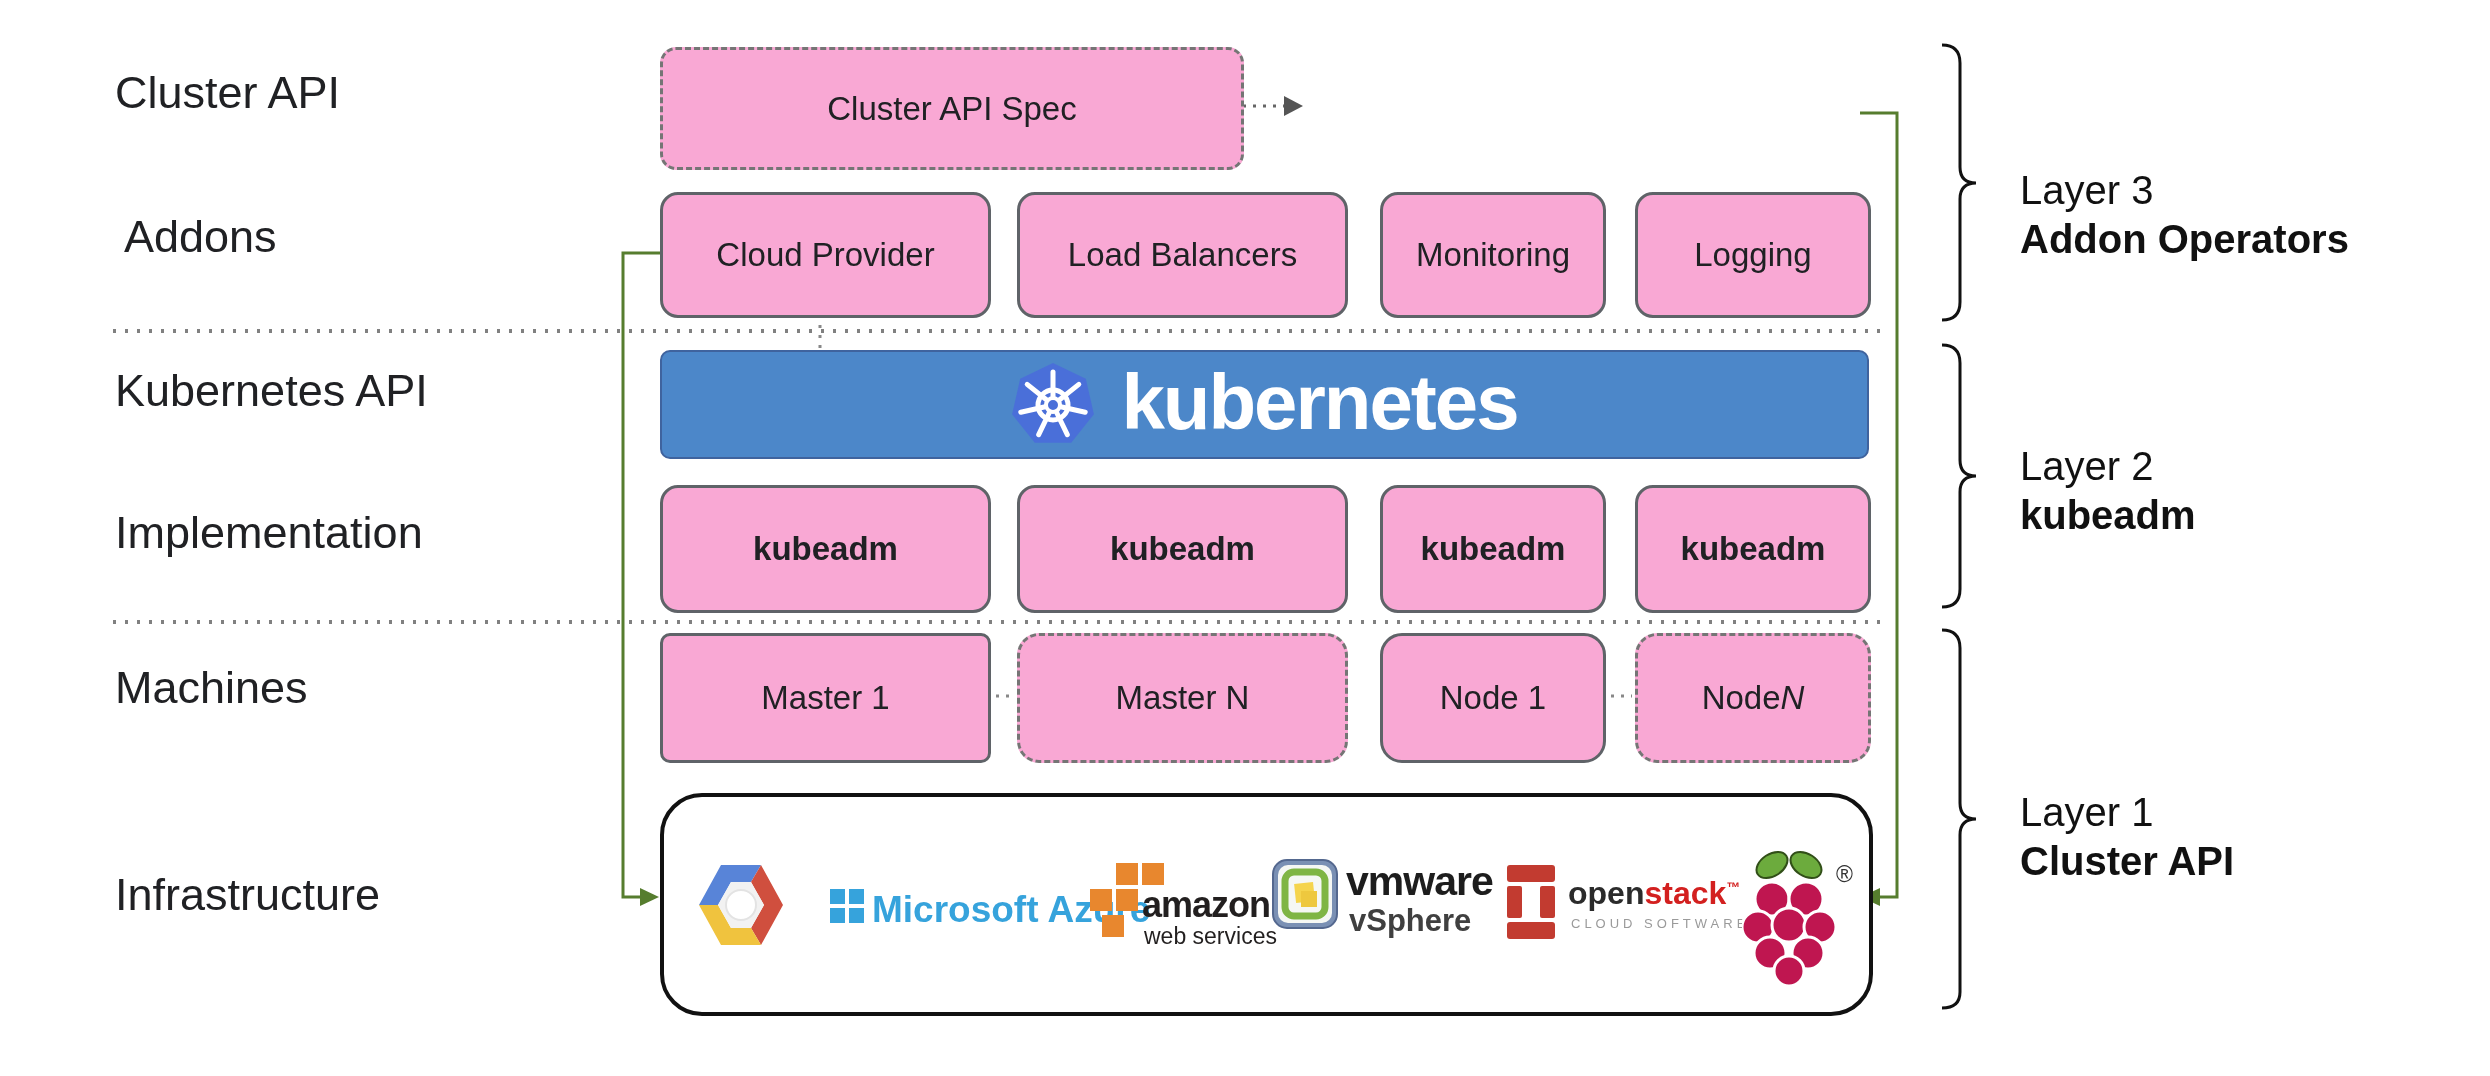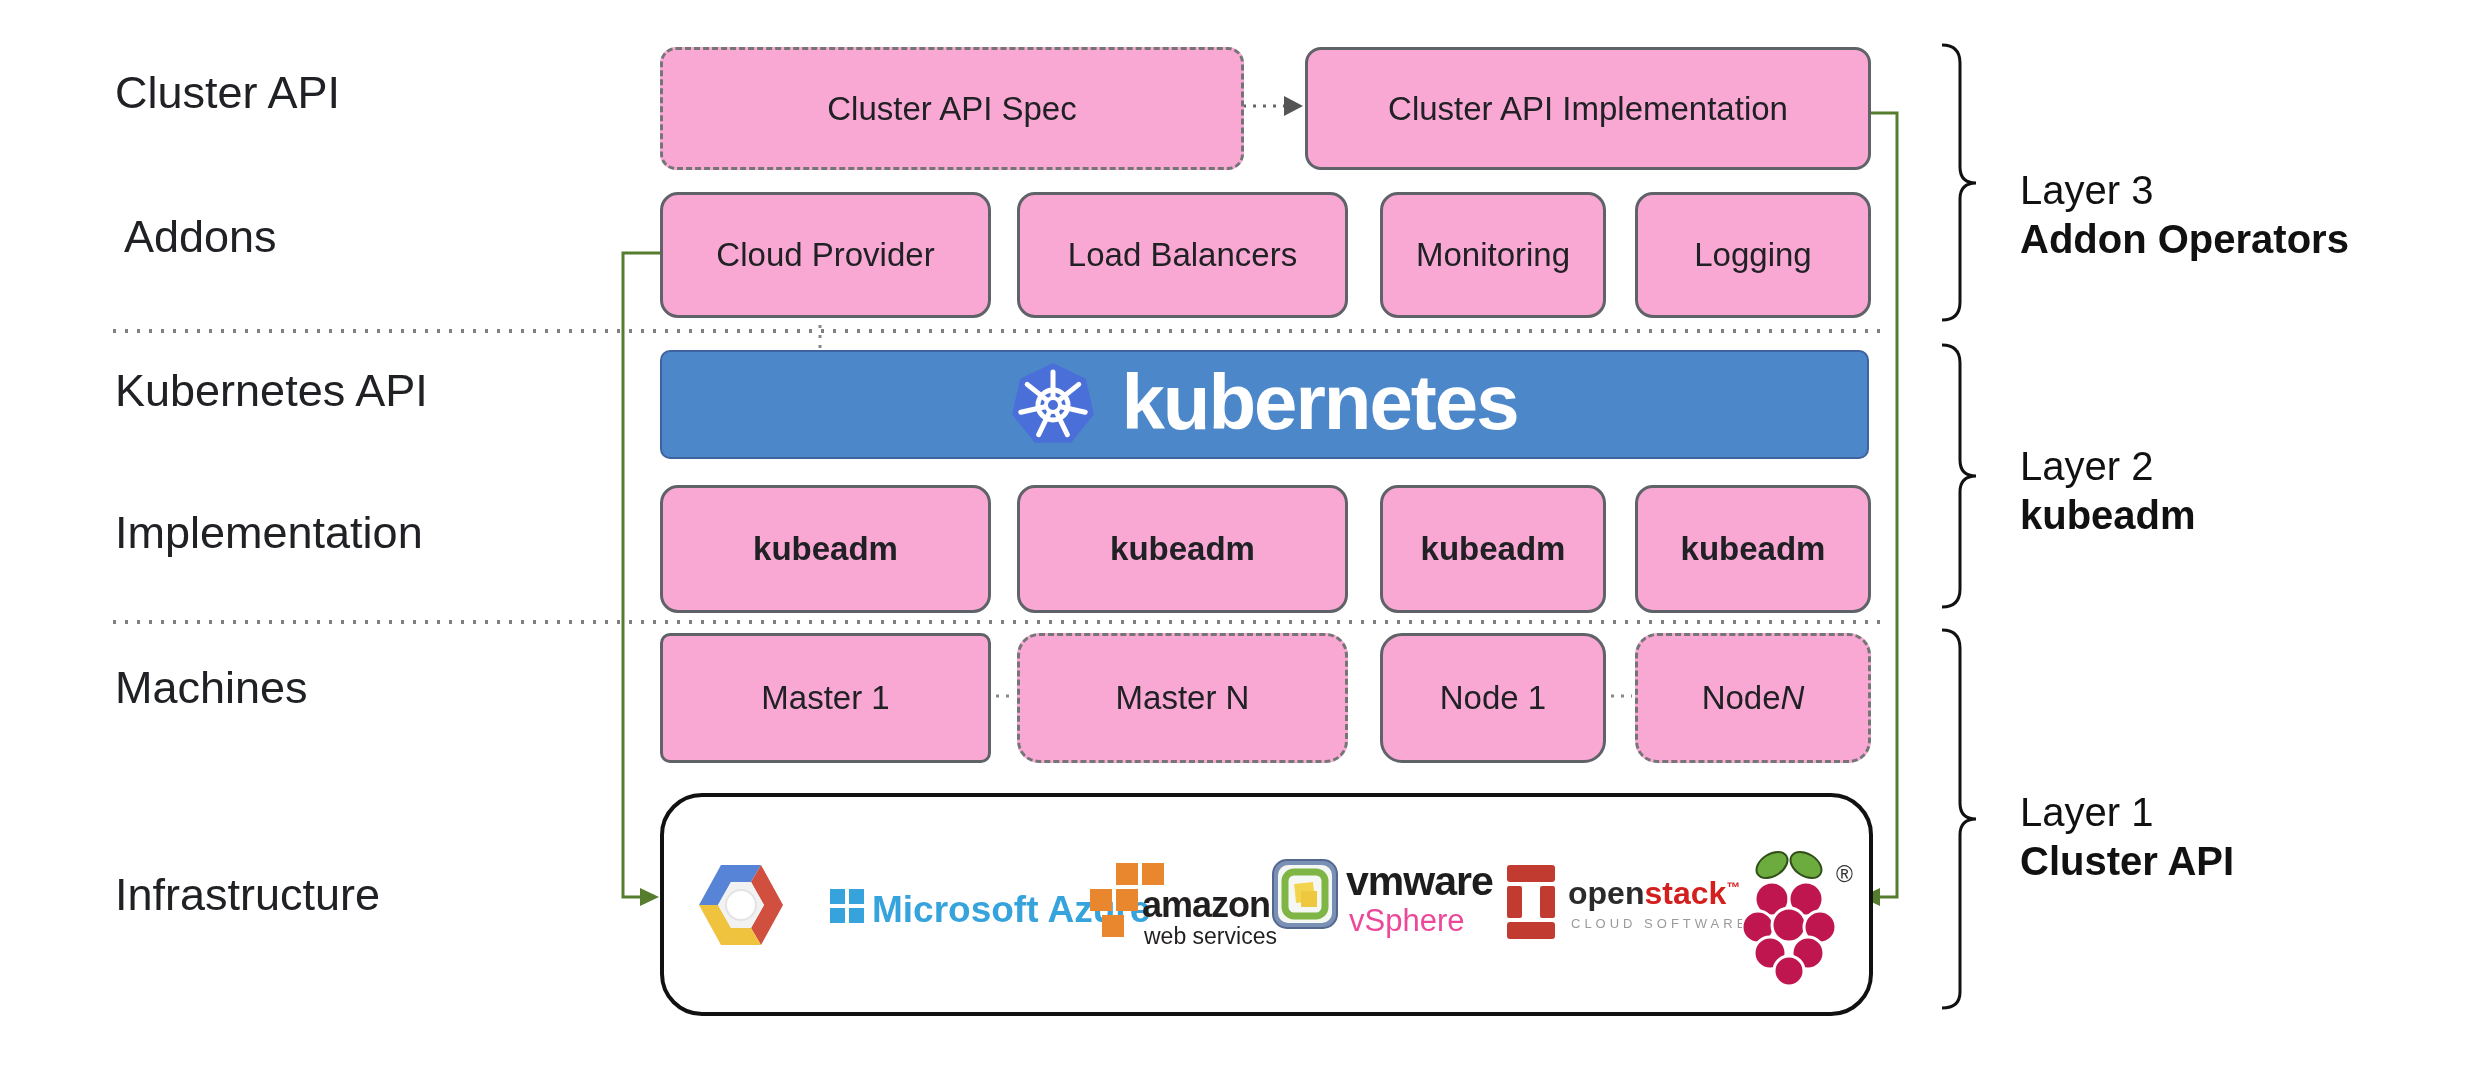--- a/index.html
+++ b/index.html
@@ -58,23 +58,20 @@
   <div class="row-label" style="left:115px;top:68px">Cluster API</div>
   <div class="row-label" style="left:124px;top:212px">Addons</div>
   <div class="row-label" style="left:115px;top:366px">Kubernetes API</div>
   <div class="row-label" style="left:115px;top:508px">Implementation</div>
   <div class="row-label" style="left:115px;top:663px">Machines</div>
   <div class="row-label" style="left:115px;top:870px">Infrastructure</div>
 
   <div class="box dashed r16" style="left:660px;top:47px;width:578px;height:117px">
     <span>Cluster API Spec</span>
   </div>
-  <div class="box r16" style="left:1305px;top:47px;width:560px;height:117px">
-    <span>Cluster API Implementation</span>
-  </div>
 
   <div class="box" style="left:660px;top:192px;width:325px;height:120px">
     <span>Cloud Provider</span>
     </div>
   <div class="box" style="left:1017px;top:192px;width:325px;height:120px">
     <span>Load Balancers</span>
     </div>
   <div class="box" style="left:1380px;top:192px;width:220px;height:120px">
     <span>Monitoring</span>
     </div>
@@ -158,21 +155,21 @@
     <div class="logo-text" style="left:480px;top:128px;font-size:23px;color:#221f1f">web services</div>
 
     <svg class="abs" style="left:608px;top:62px" width="66" height="70" viewBox="0 0 66 70">
       <rect x="1" y="1" width="64" height="68" rx="14" fill="#7a90b4" stroke="#54688f" stroke-width="2"></rect>
       <rect x="6" y="6" width="54" height="58" rx="10" fill="#f5f7f4"></rect>
       <rect x="13" y="13" width="40" height="44" rx="9" fill="none" stroke="#7fb544" stroke-width="7"></rect>
       <rect x="23" y="24" width="19" height="19" fill="#f5d44d" transform="rotate(-6 32 33)"></rect>
       <rect x="29" y="32" width="16" height="16" fill="#eec83e"></rect>
     </svg>
     <div class="logo-text" style="left:682px;top:64px;font-size:41px;font-weight:700;color:#1d1d1d;letter-spacing:-1px">vmware</div>
-    <div class="logo-text" style="left:685px;top:108px;font-size:31px;color:#ec4899;font-weight:400">vSphere</div>
+    <div class="logo-text" style="left:685px;top:108px;font-size:31px;color:#404040;font-weight:700">vSphere</div>
 
     <svg class="abs" style="left:840px;top:66px" width="54" height="78" viewBox="0 0 54 78">
       <g fill="#c23b30">
         <rect x="3" y="2" width="48" height="17" rx="3"></rect>
         <rect x="3" y="59" width="48" height="17" rx="3"></rect>
         <rect x="3" y="23" width="15" height="32" rx="2"></rect>
         <rect x="36" y="23" width="15" height="32" rx="2"></rect>
       </g>
     </svg>
     <div class="logo-text" style="left:904px;top:80px;font-size:32px;font-weight:700;"><span style="color:#2b2b2b">open</span><span style="color:#d3201f">stack</span><sup style="font-size:14px;color:#d3201f">™</sup></div>

